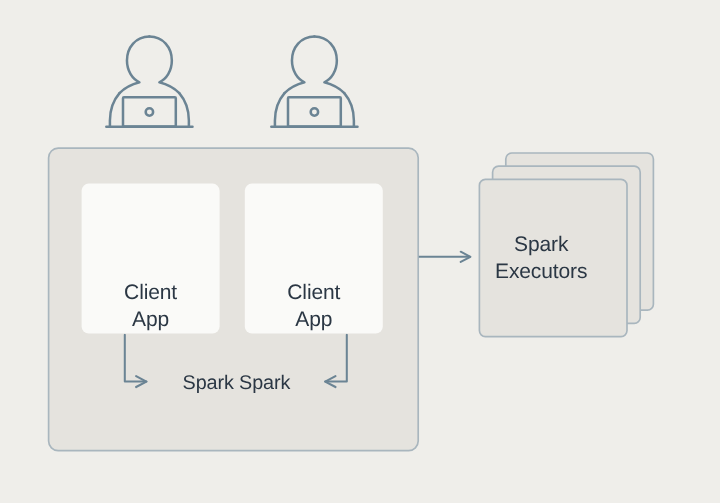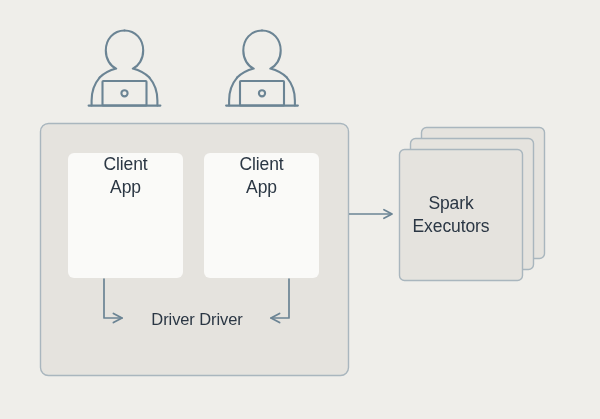--- a/index.html
+++ b/index.html
@@ -46,21 +46,21 @@
   }
   .driver-label {
     font-size: 16.5px;
     font-weight: 400;
   }
   .client-app-box {
     position: absolute;
     background: #fafaf8;
     border-radius: 6px;
     display: flex;
-    align-items: flex-start;
+    align-items: flex-end;
     justify-content: center;
   }
   .exec-stack-label-wrap {
     position: absolute;
     display: flex;
     align-items: center;
     justify-content: center;
   }
 </style>
 </head>
@@ -127,20 +127,20 @@
   <div class="client-app-box" style="left:68px; top:153px; width:115px; height:125px;">
     <span class="label client-app-label" style="position:static;">Client
 App</span>
   </div>
 
   <div class="client-app-box" style="left:204px; top:153px; width:115px; height:125px;">
     <span class="label client-app-label" style="position:static;">Client
 App</span>
   </div>
 
-  <div class="label driver-label" style="left:124px; top:309px; width:146px;">Driver Driver</div>
+  <div class="label driver-label" style="left:124px; top:309px; width:146px;">Spark Spark</div>
 
   <div class="exec-stack-label-wrap" style="left:399px; top:149px; width:104px; height:132px;">
     <span class="label executors-label" style="position:static;">Spark
 Executors</span>
   </div>
 
 </div>
 
 </body></html>

